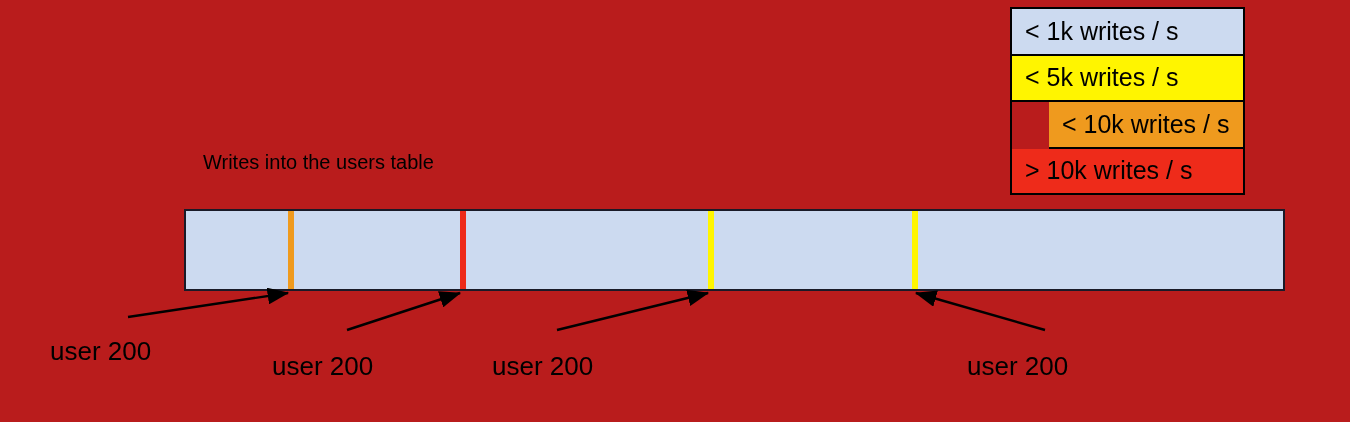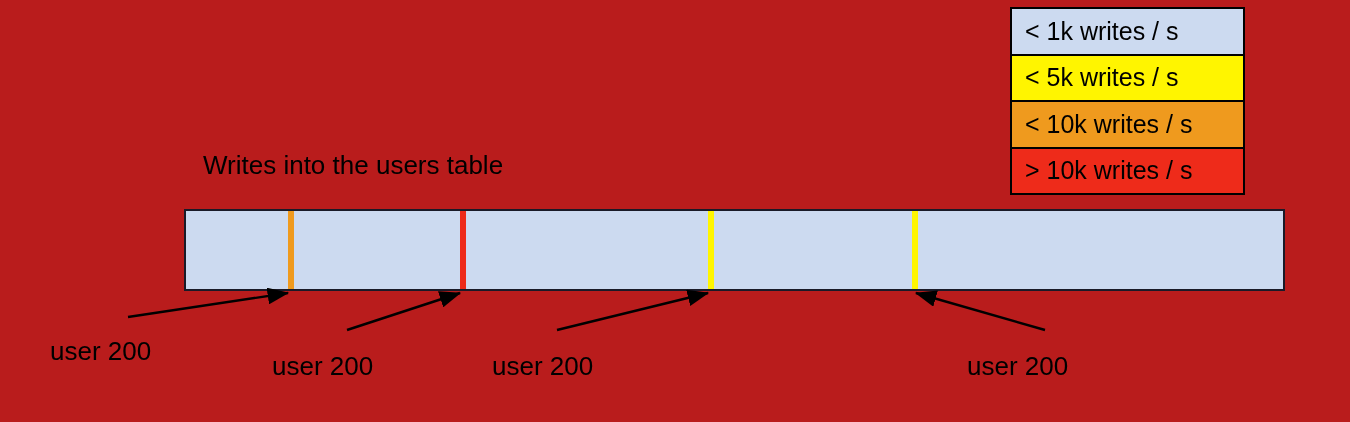--- a/index.html
+++ b/index.html
@@ -46,21 +46,21 @@
     color: #000000;
     white-space: nowrap;
     line-height: 1;
   }
 
   
   #chart-title {
     position: absolute;
     left: 203px;
     top: 150px;
-    font-size: 26px;
+    font-size: 20px;
     color: #000000;
     white-space: nowrap;
     line-height: 1.2;
     text-align: right;
   }
 
   
   #table-bar {
     position: absolute;
     left: 184px;
@@ -100,21 +100,21 @@
 
 <div id="canvas">
 
   <div id="legend">
     <div class="legend-row" style="background:#ccdaf0;">
       <span class="legend-label">&lt; 1k writes / s</span>
     </div>
     <div class="legend-row" style="background:#fff500;">
       <span class="legend-label">&lt; 5k writes / s</span>
     </div>
-    <div class="legend-row" style="background:#ef9a1e;">
+    <div class="legend-row" style="background:#ef9a1e;margin-left:37px;">
       <span class="legend-label">&lt; 10k writes / s</span>
     </div>
     <div class="legend-row" style="background:#ee2b1a;">
       <span class="legend-label">&gt; 10k writes / s</span>
     </div>
   </div>
 
   <div id="chart-title">Writes into the users table</div>
 
   <div id="table-bar">

